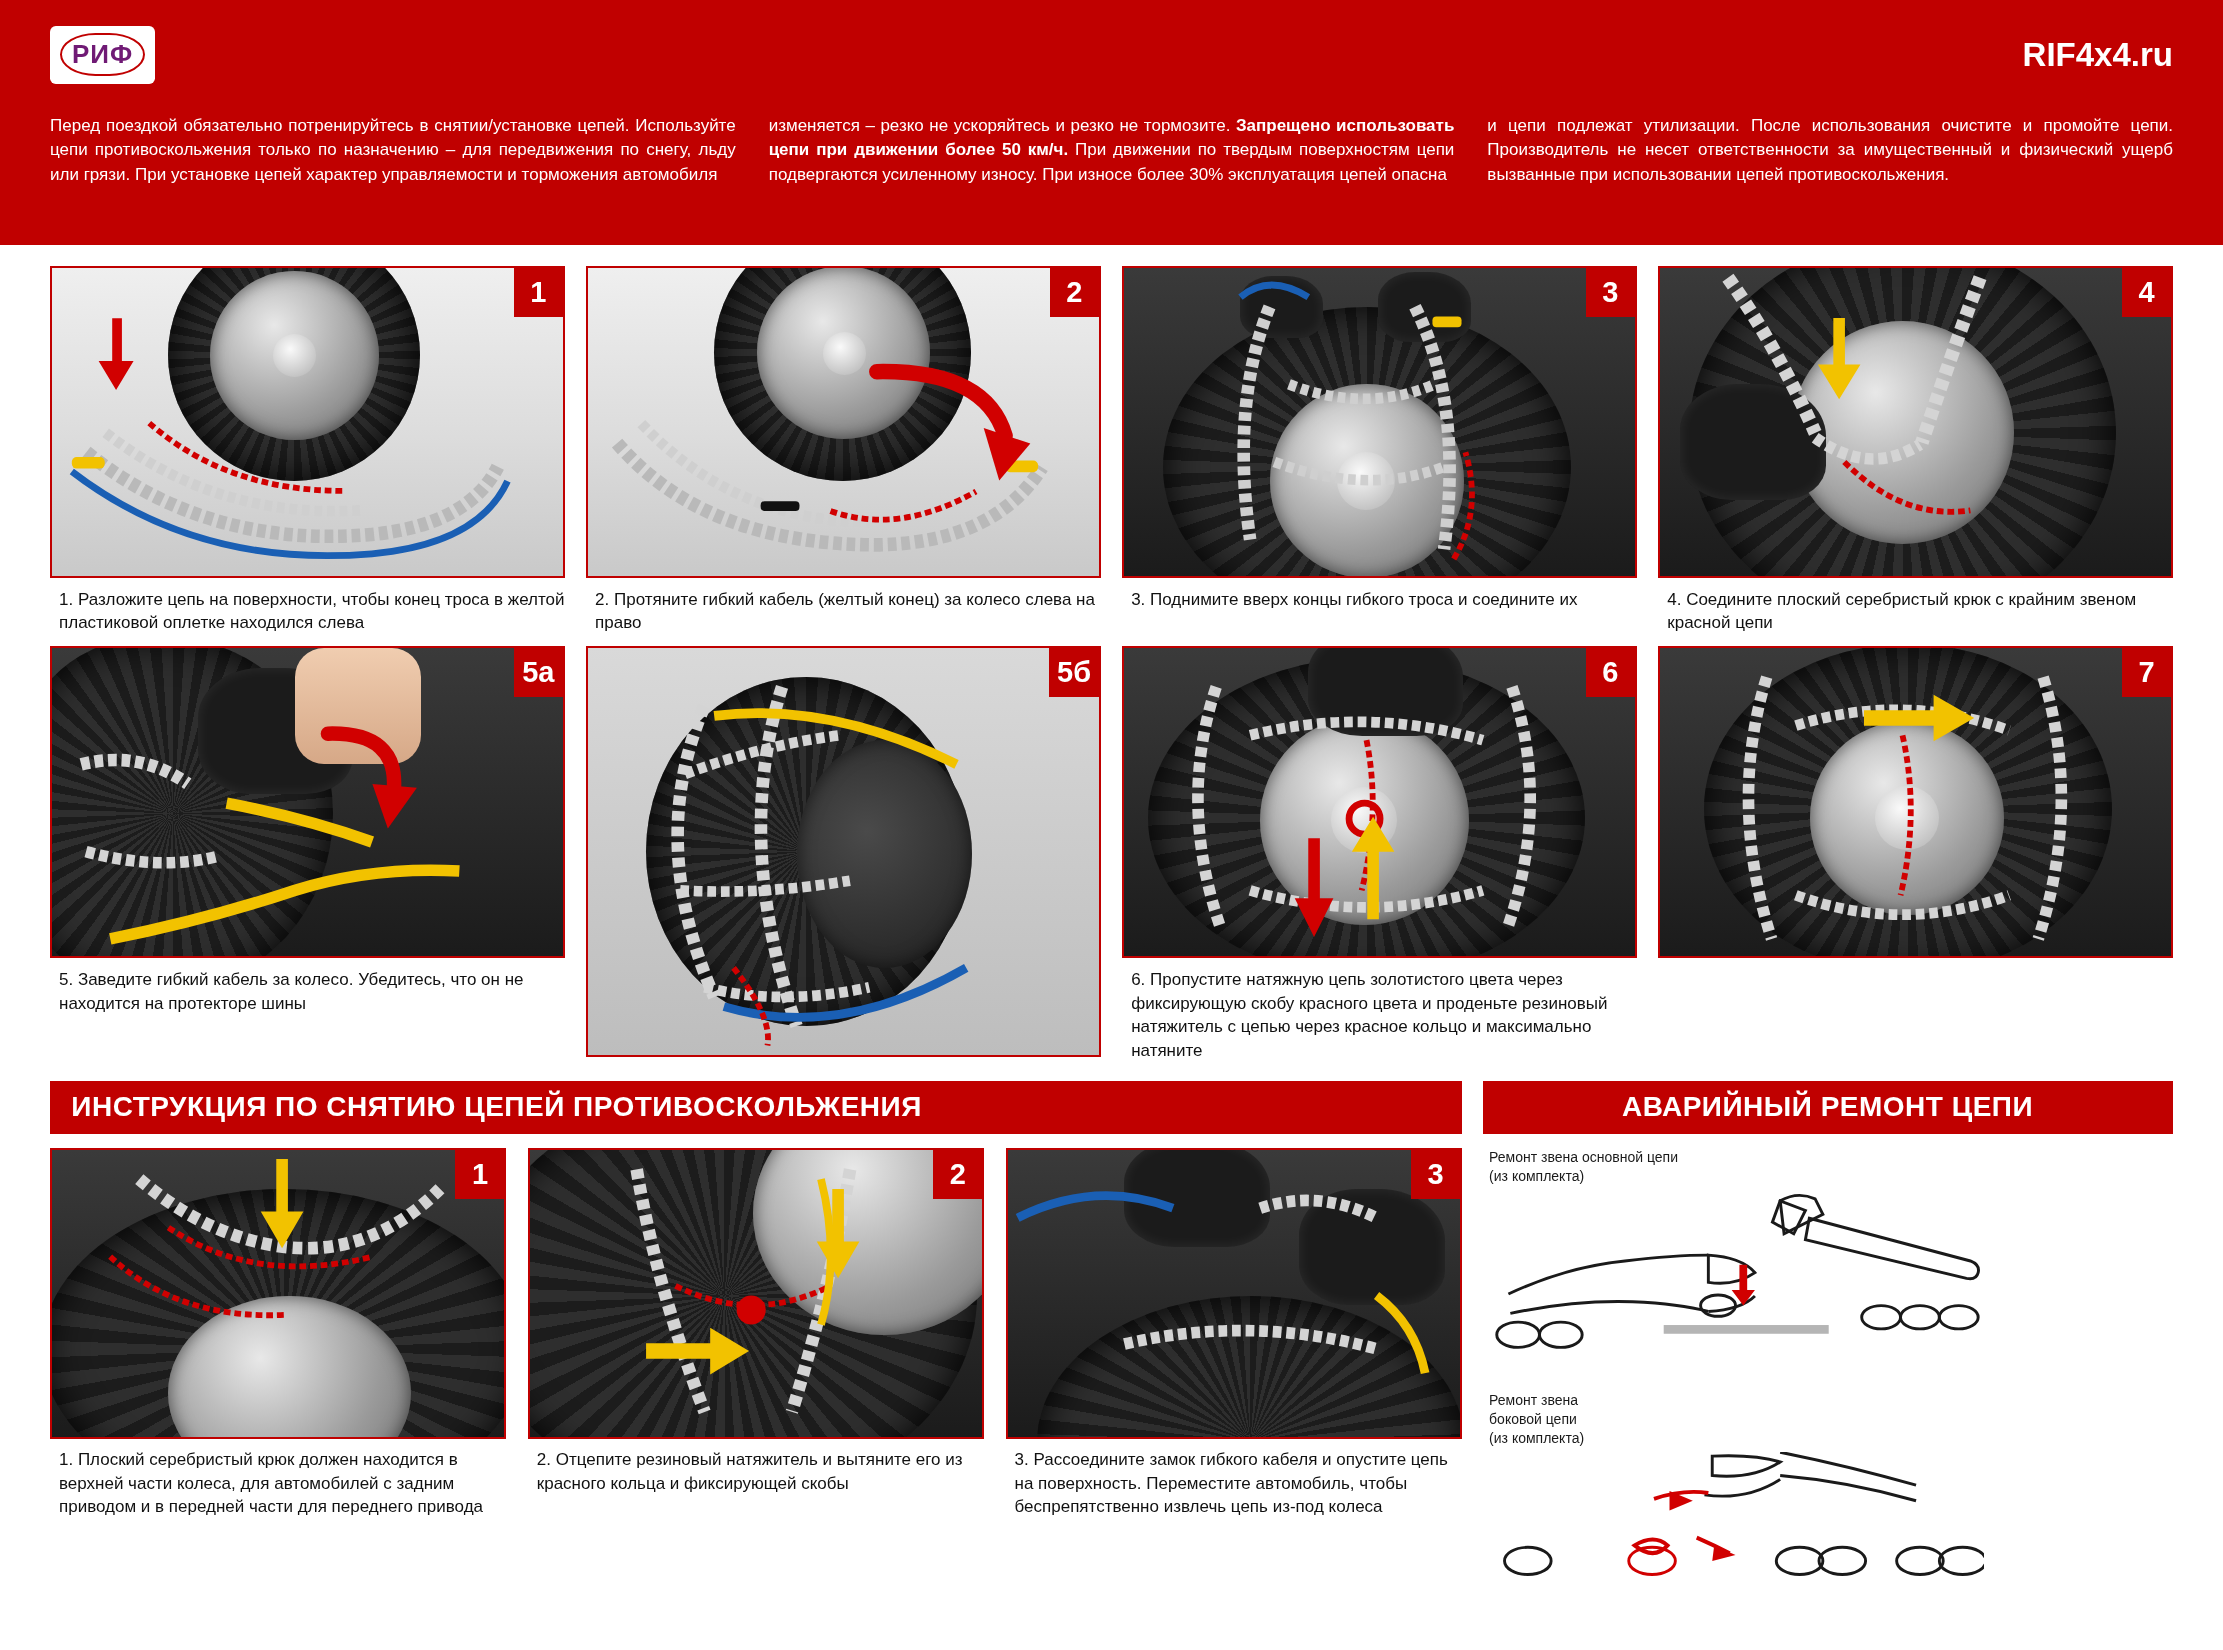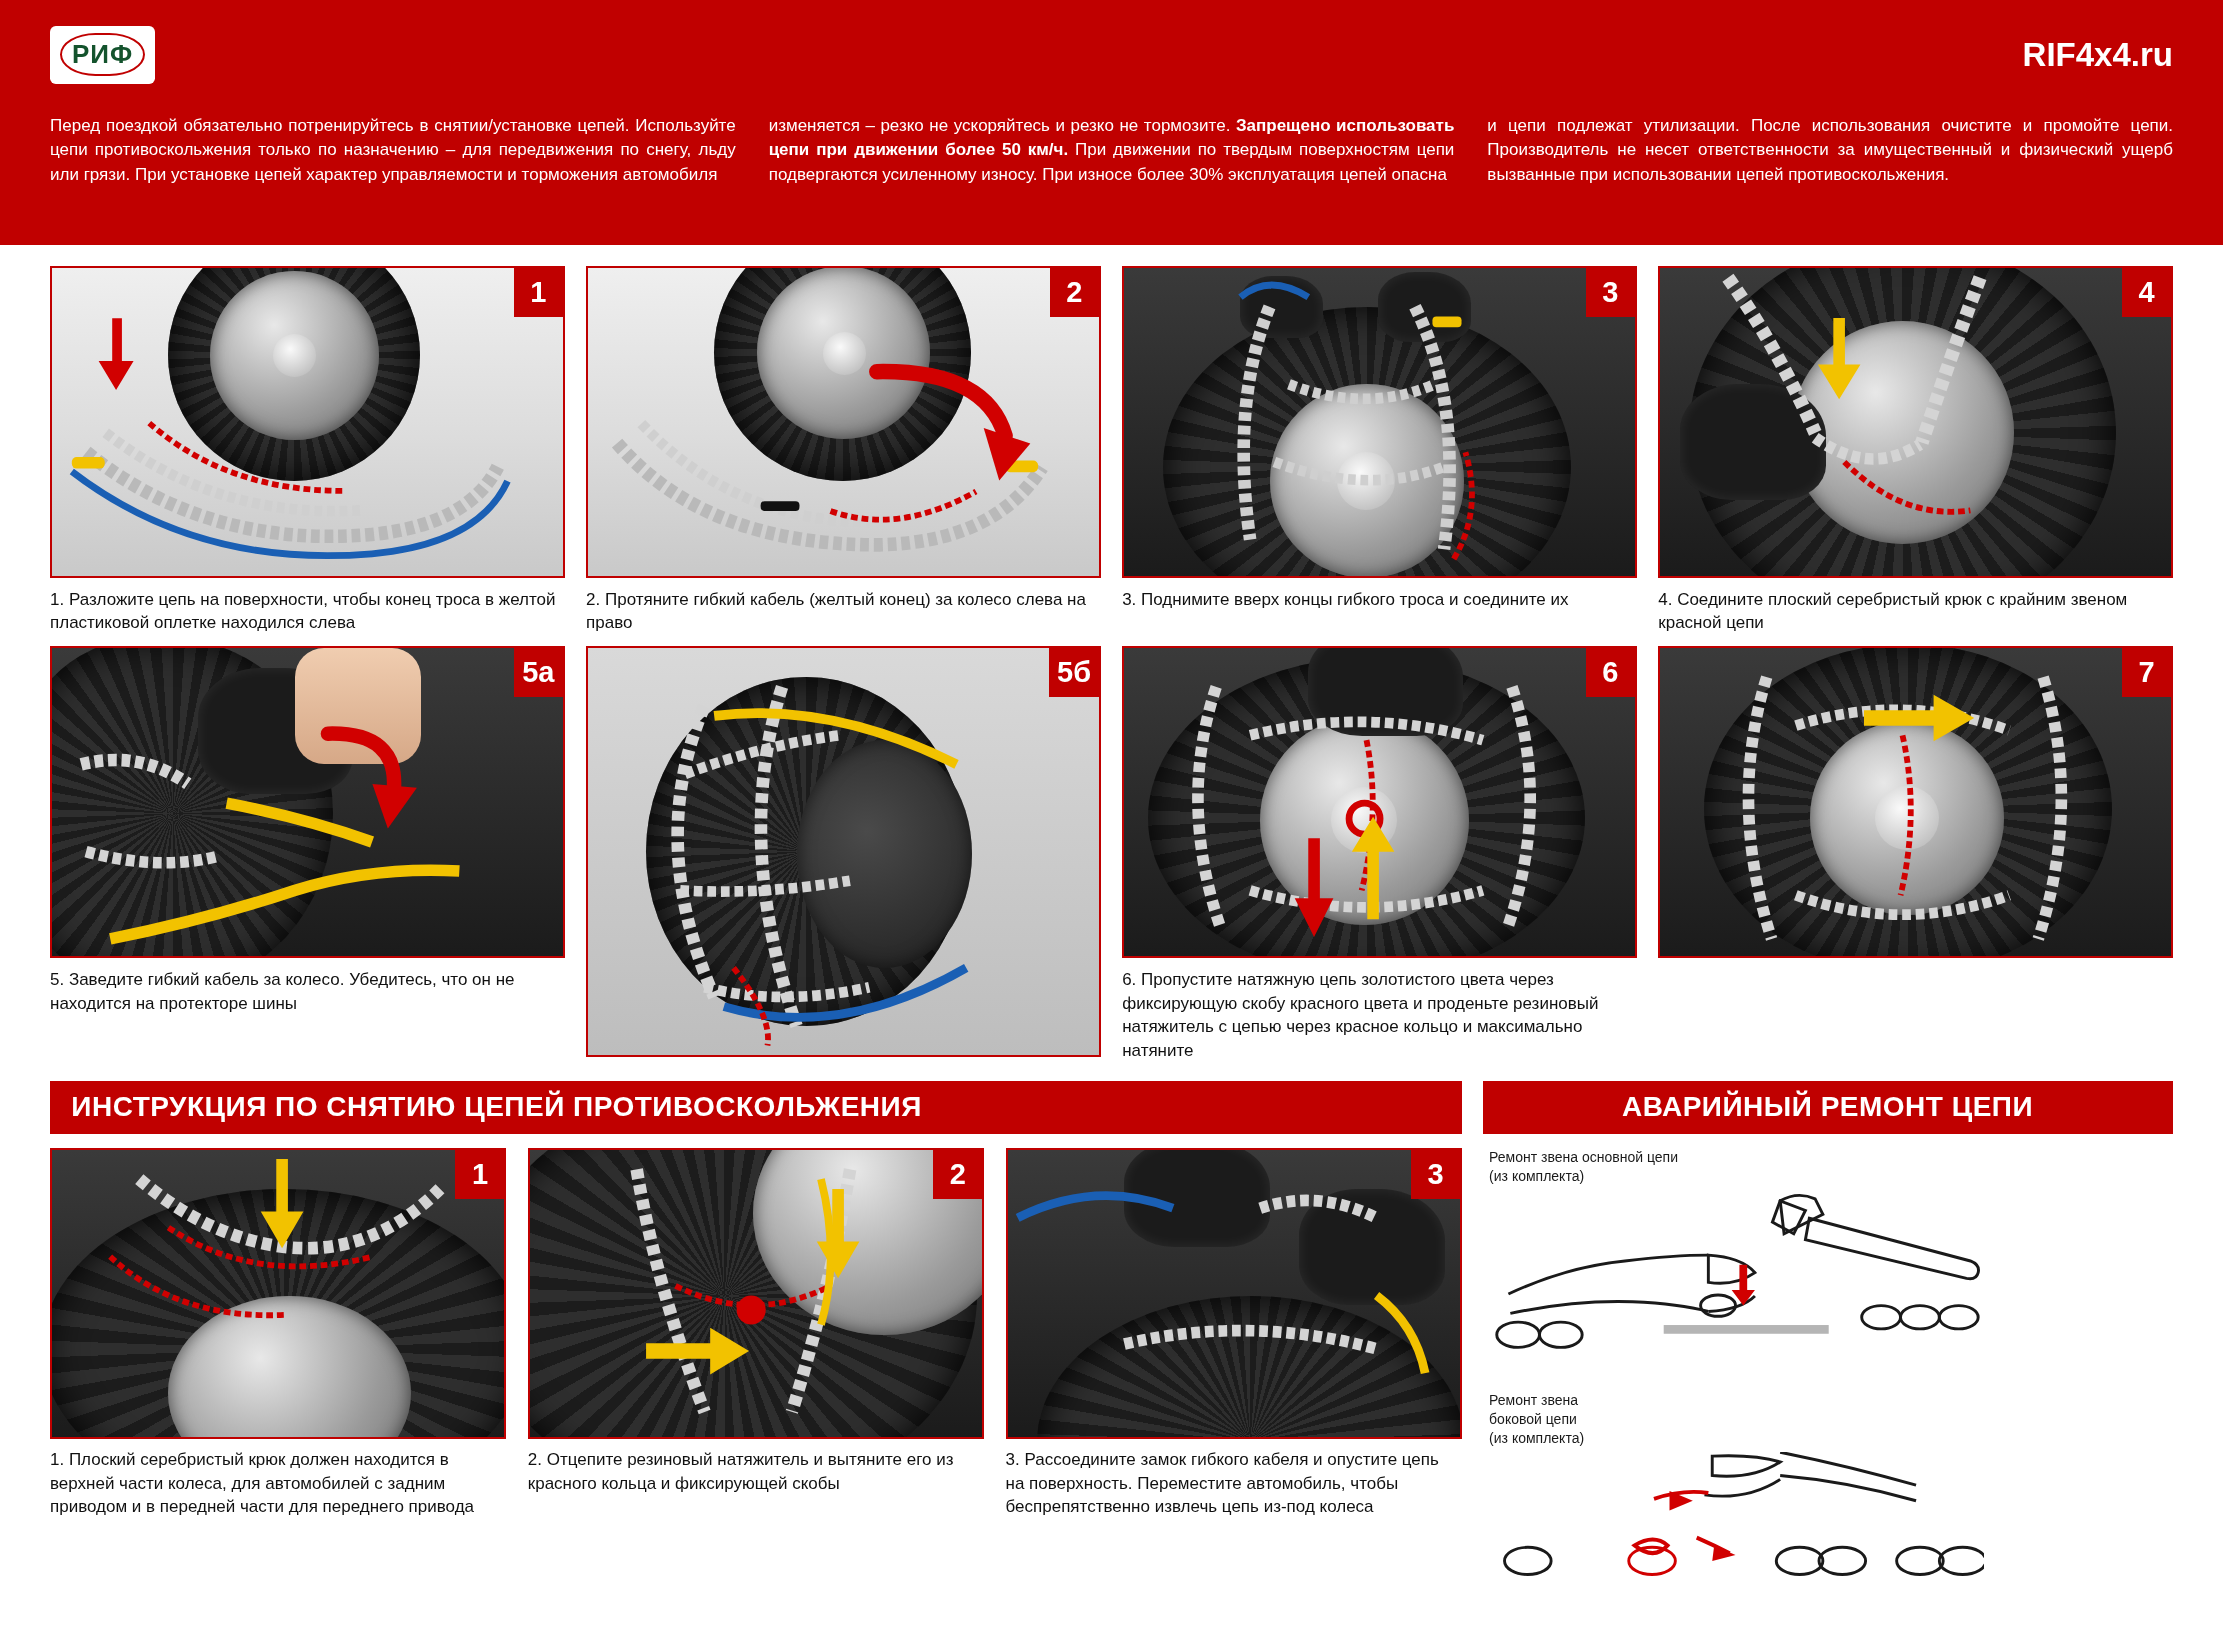--- a/index.html
+++ b/index.html
@@ -42,21 +42,21 @@
     flex: 0 0 auto;
   }
   .logo-inner {
     width: 85px;
     height: 43px;
     border: 2.9px solid #c00000;
     border-radius: 50%/60%;
     display: flex;
     align-items: center;
     justify-content: center;
-    color: #14532d;
+    color: #701a75;
     font-weight: bold;
     font-size: 26px;
     letter-spacing: 1px;
   }
   .header-title {
     font-size: 39px;
     font-weight: bold;
     letter-spacing: 0.5px;
     white-space: nowrap;
   }
@@ -115,20 +115,21 @@
     line-height: 49px;
     text-align: center;
     padding: 0 7.8px;
     z-index: 5;
   }
   .cap {
     margin-top: 9.7px;
     font-size: 17px;
     line-height: 1.38;
     color: #111;
+    margin-left: 9px;
   }
 
   
   .bars {
     display: flex;
     gap: 21.3px;
     margin: 13.6px 0 13.6px 0;
     align-items: center;
   }
   .bar {

